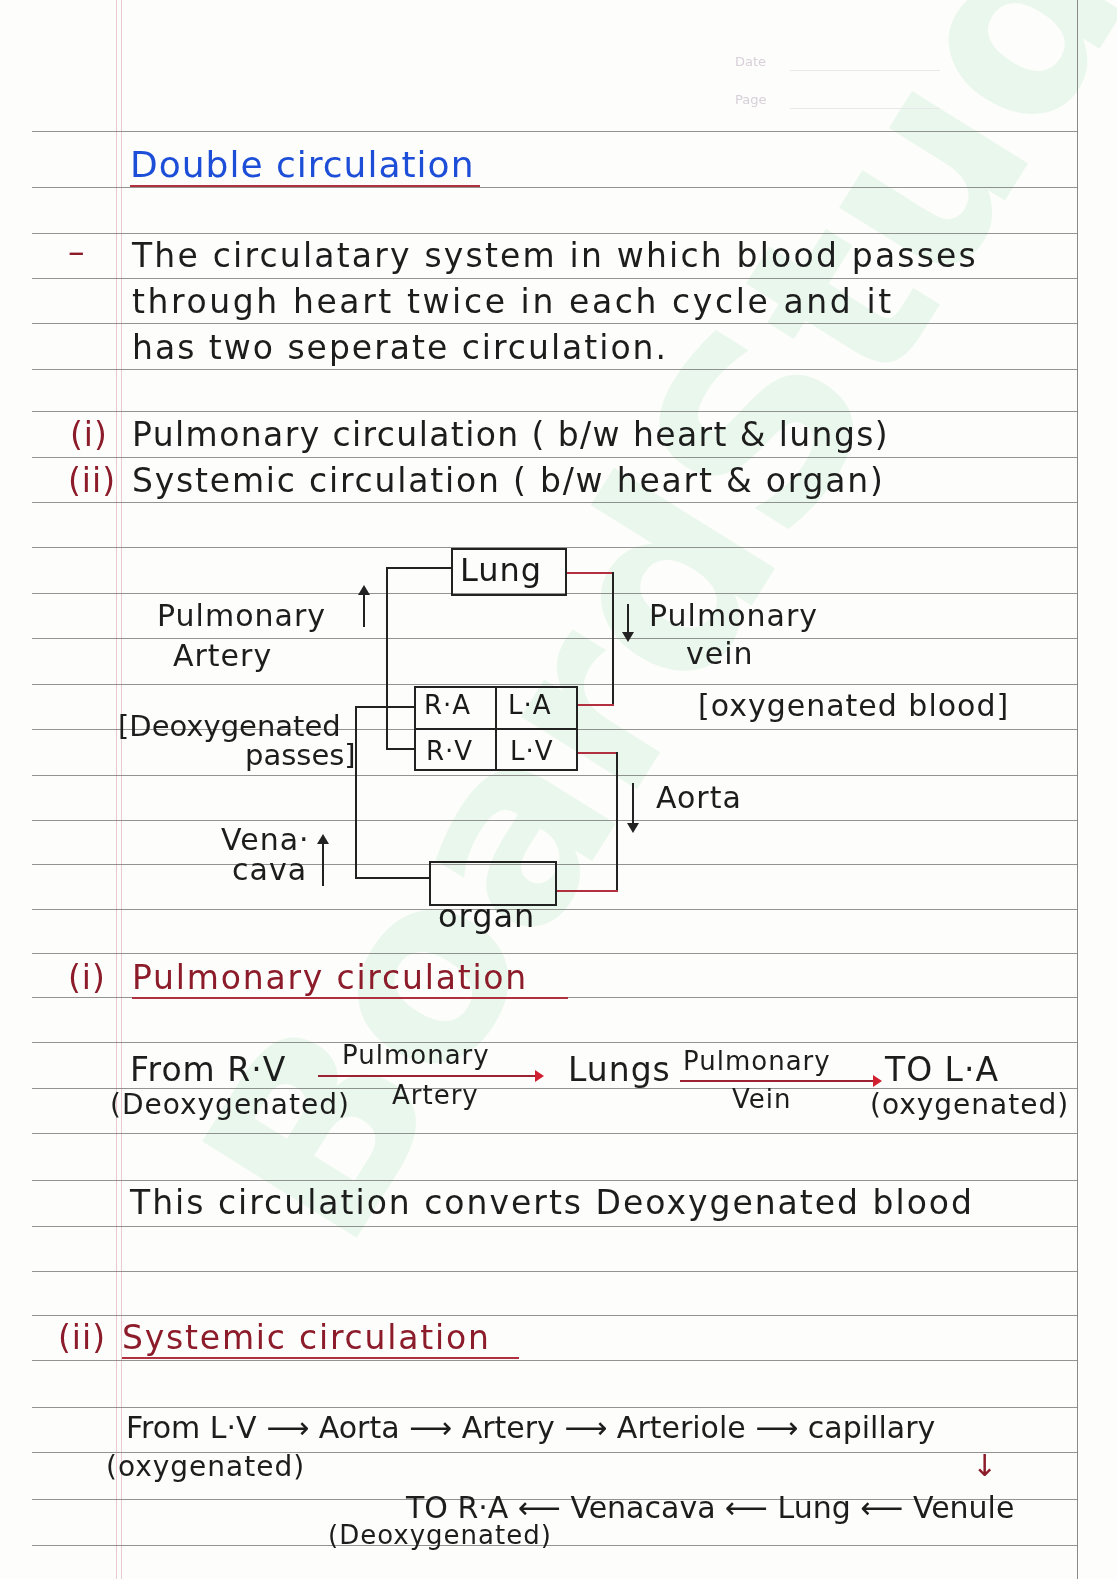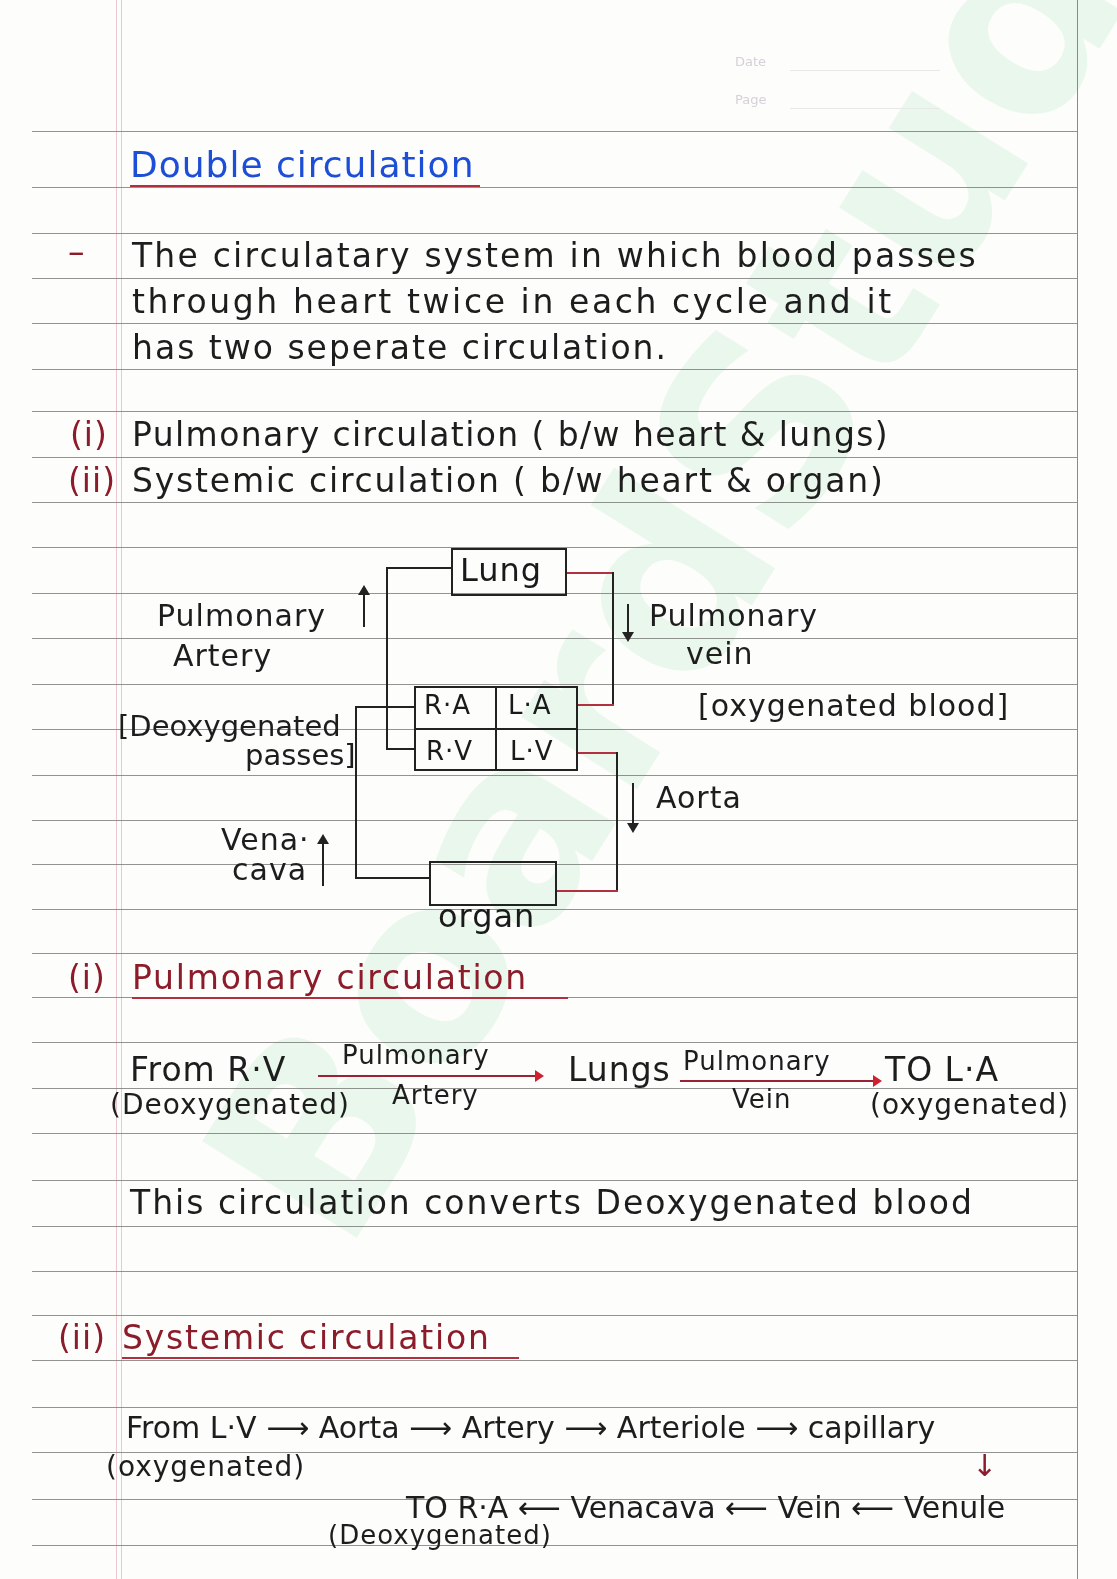--- a/index.html
+++ b/index.html
@@ -173,16 +173,16 @@
 
   <div class="txt" style="left:130px;top:1183px;letter-spacing:2px">This circulation converts Deoxygenated blood</div>
 
   <div class="txt red" style="left:58px;top:1318px">(ii)</div>
   <div class="txt red ul-red" style="left:122px;top:1318px;padding-right:28px;letter-spacing:1.8px">Systemic circulation</div>
 
   <div>
     <div class="txt" style="left:126px;top:1410px;font-size:30px;letter-spacing:0">From L·V ⟶ Aorta ⟶ Artery ⟶ Arteriole ⟶ capillary</div>
     <div class="txt small" style="left:106px;top:1450px">(oxygenated)</div>
     <div class="txt red" style="left:972px;top:1448px;font-size:30px">↓</div>
-    <div class="txt" style="left:406px;top:1490px;font-size:30px;letter-spacing:0">TO R·A  ⟵ Venacava ⟵ Vein ⟵ Venule</div>
+    <div class="txt" style="left:406px;top:1490px;font-size:30px;letter-spacing:0">TO R·A  ⟵ Venacava ⟵ Lung ⟵ Venule</div>
     <div class="txt small" style="left:328px;top:1520px;font-size:26px">(Deoxygenated)</div>
   </div>
 </div>
 
 </body></html>

